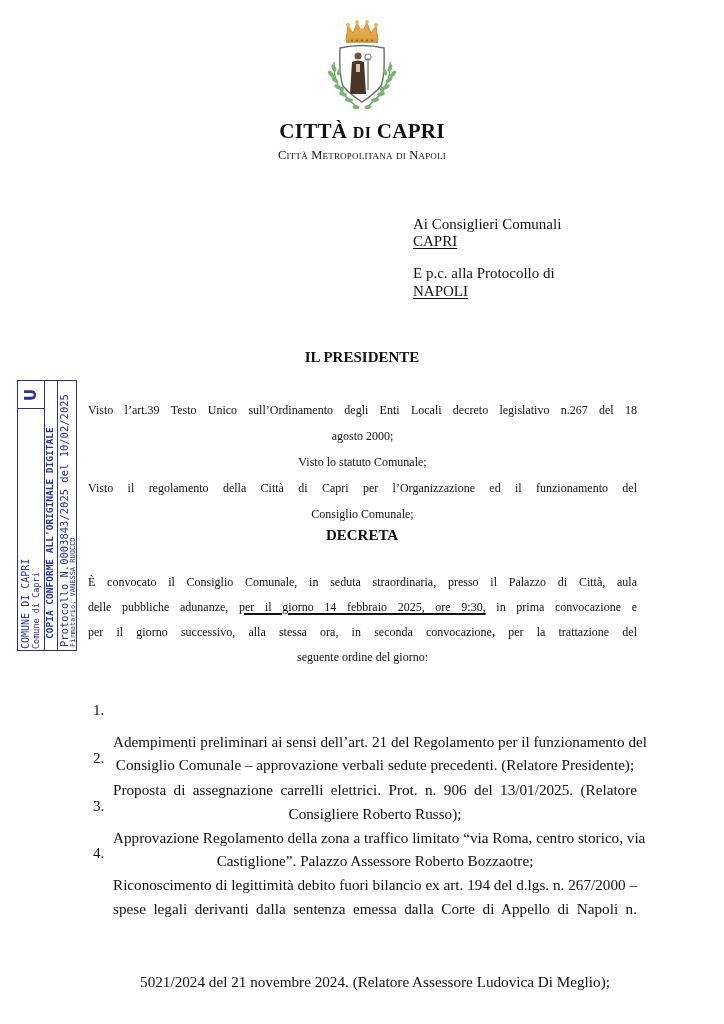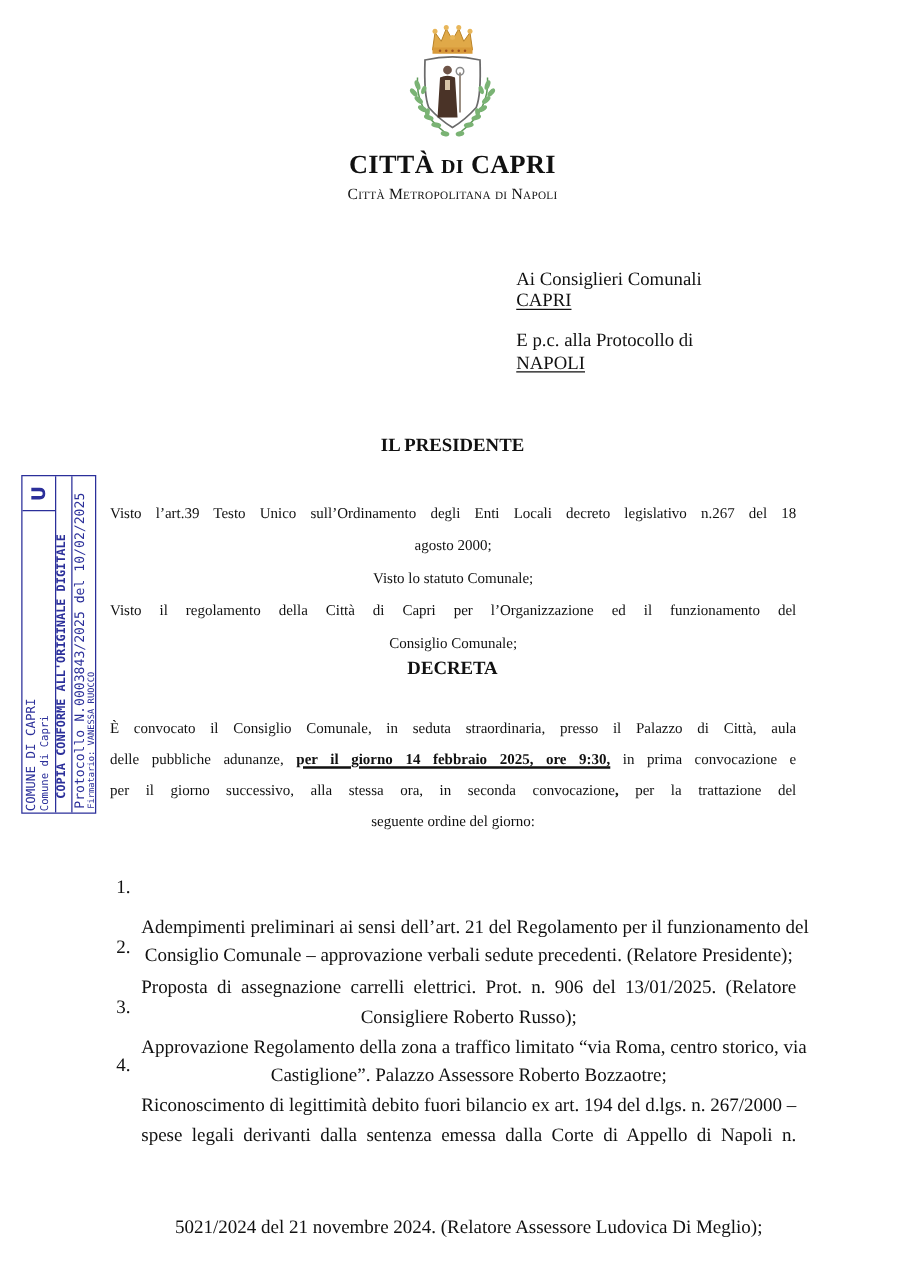--- a/index.html
+++ b/index.html
@@ -20,21 +20,21 @@
   
   .recip { left: 413px; font-size: 15px; line-height: 17px; }
   .u { text-decoration: underline; text-underline-offset: 2px; }
 
   
   .heading { left: 0; width: 724px; text-align: center; font-weight: bold; font-size: 15px; }
 
   
   .line { left: 88px; width: 549px; font-size: 12px; line-height: 18px; white-space: nowrap; }
   .just { text-align: justify; text-align-last: justify; white-space: normal; }
-  .bold-u { font-weight: bold; text-decoration: underline; text-underline-offset: 2px; text-decoration-thickness: 1.5px; margin-top: 16px; }
+  .bold-u { font-weight: normal; text-decoration: underline; text-underline-offset: 2px; text-decoration-thickness: 1.5px; margin-top: 16px; }
   b { font-weight: bold; }
 
   
   .num { left: 93px; font-size: 15.2px; line-height: 18px; }
   .item { left: 113px; width: 524px; font-size: 15.2px; line-height: 18px; white-space: nowrap; margin-top: 32px; }
 
   
   #stamp { left: 17px; top: 380px; width: 60px; height: 271px; border: 1.5px solid #2b2f9a; box-sizing: border-box; color: #2b2f9a; }
   #stamp .col { position: absolute; top: 0; bottom: 0; }
   #stamp .c1 { left: 0; width: 26px; border-right: 1.2px solid #2b2f9a; }

